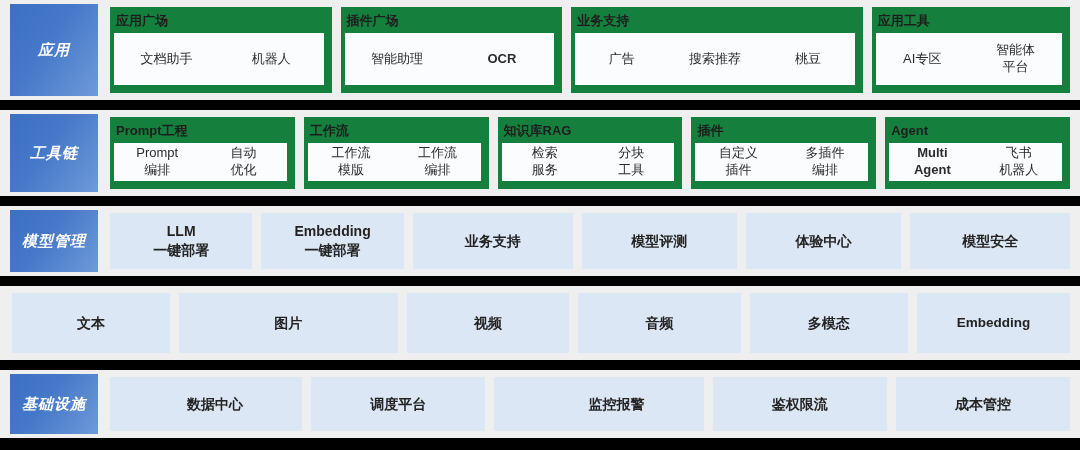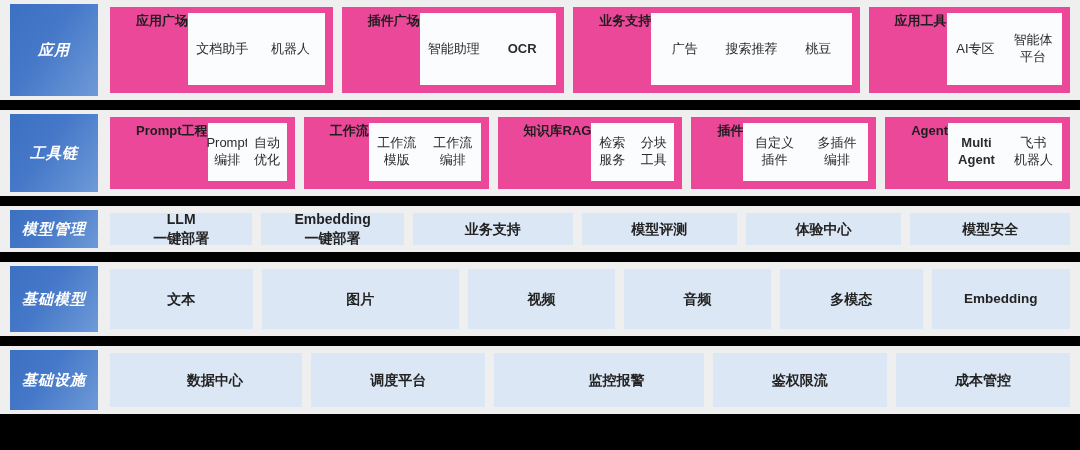--- a/index.html
+++ b/index.html
@@ -26,21 +26,21 @@
     display: flex;
     align-items: stretch;
     background: #efefef;
     box-sizing: border-box;
   }
   .layer + .layer {
     border-top: 10px solid #000000;
   }
   .layer-r1 { height: 100px; }
   .layer-r2 { height: 96px; }
-  .layer-r3 { height: 56px; }
+  .layer-r3 { height: 80px; }
   .layer-r4 { height: 84px; }
   .layer-r5 { height: 78px; }
 
   
   .layer-label {
     flex: 0 0 88px;
     margin: 4px 0 4px 10px;
     background: linear-gradient(125deg, #3c70c2 0%, #4578c8 42%, #6f9ad8 100%);
     color: #ffffff;
     font-size: 15px;
@@ -60,25 +60,25 @@
     display: flex;
     align-items: stretch;
     gap: 9px;
     padding: 7px 10px 7px 12px;
     box-sizing: border-box;
     min-width: 0;
   }
 
   
   .group {
-    background: #ec4899;
-    padding: 6px 8px 8px 24px;
-    box-sizing: border-box;
-    display: flex;
-    flex-direction: row;
+    background: #15803d;
+    padding: 6px 8px 8px 4px;
+    box-sizing: border-box;
+    display: flex;
+    flex-direction: column;
     min-width: 0;
   }
   .group-title {
     font-size: 13px;
     font-weight: bold;
     color: #1d1d1d;
     margin: 1px 0 5px 2px;
     line-height: 1.1;
     white-space: nowrap;
   }
@@ -203,21 +203,20 @@
       <div class="layer-body">
         <div class="tile" style="flex: 15.5 1 0px;">LLM<br>一键部署</div>
         <div class="tile" style="flex: 15.5 1 0px;">Embedding<br>一键部署</div>
         <div class="tile" style="flex: 17.5 1 0px;">业务支持</div>
         <div class="tile" style="flex: 17 1 0px;">模型评测</div>
         <div class="tile" style="flex: 17 1 0px;">体验中心</div>
         <div class="tile" style="flex: 17.5 1 0px;">模型安全</div>
       </div>
     </div>
     <div class="layer layer-r4">
-      <div class="layer-label">基础模型</div>
       <div class="layer-body">
         <div class="tile" style="flex: 16 1 0px;">文本</div>
         <div class="tile" style="flex: 22.5 1 0px;">图片</div>
         <div class="tile" style="flex: 16.5 1 0px;">视频</div>
         <div class="tile" style="flex: 16.5 1 0px;">音频</div>
         <div class="tile" style="flex: 16 1 0px;">多模态</div>
         <div class="tile latin" style="flex: 15.5 1 0px;">Embedding</div>
       </div>
     </div>
     <div class="layer layer-r5">

